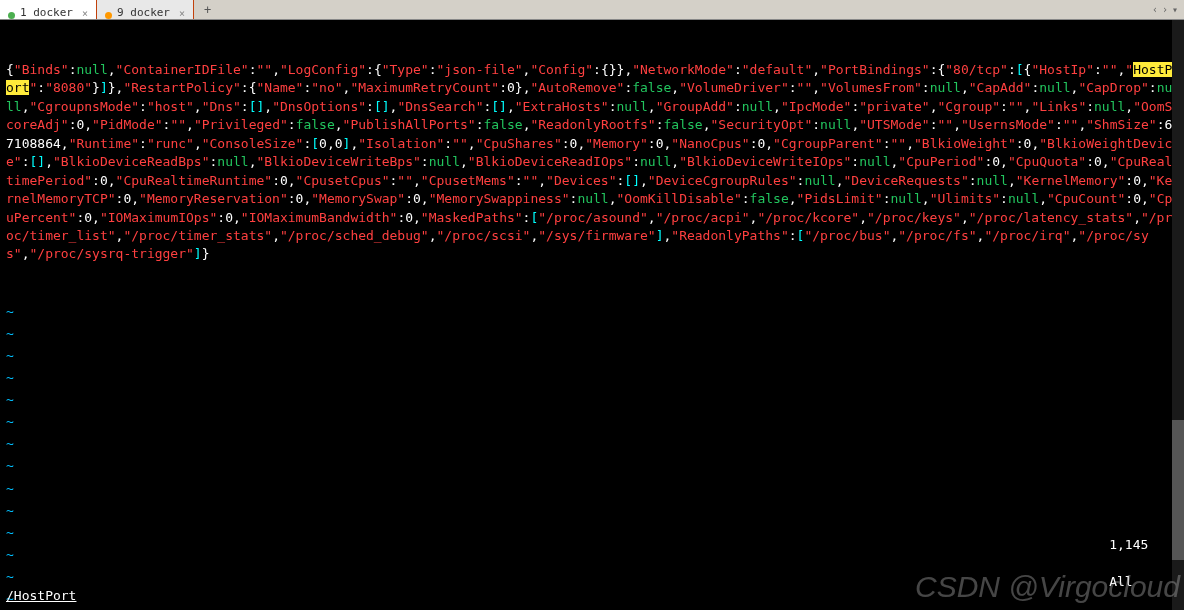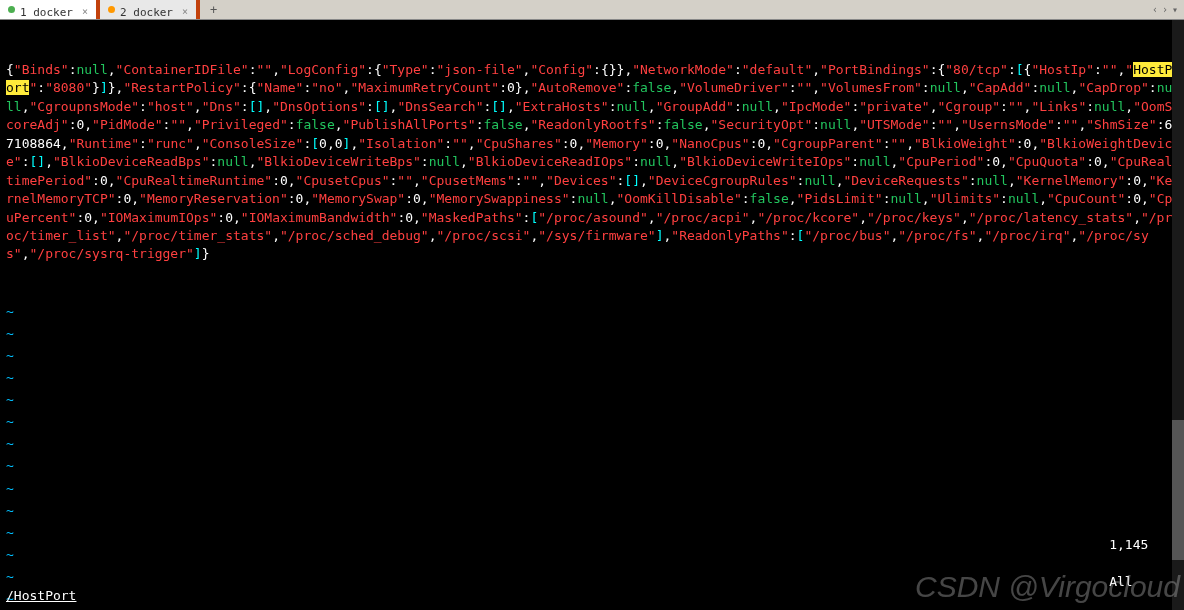--- a/index.html
+++ b/index.html
@@ -14,24 +14,24 @@
 }
 .tab-bar {
   height: 20px;
   background: #d4d0c8;
   display: flex;
   align-items: stretch;
   border-bottom: 1px solid #888;
 }
 .tab {
   display: flex;
-  align-items: flex-start;
-  padding: 6px 8px;
+  align-items: flex-end;
+  padding: 0 8px;
   background: #e8e8e8;
-  border-right: 4px solid #c2410c;
+  border-right: 1px solid #c2410c;
   font-size: 11px;
   color: #333;
   gap: 5px;
   cursor: pointer;
 }
 .tab.active { background: #fff; }
 .tab-dot {
   width: 7px; height: 7px;
   border-radius: 50%;
   display: inline-block;
@@ -131,21 +131,21 @@
 <body>
 
 <div class="tab-bar">
   <div class="tab active">
     <span class="tab-dot green"></span>
     <span>1 docker</span>
     <span class="tab-close">×</span>
   </div>
   <div class="tab">
     <span class="tab-dot orange"></span>
-    <span>2 docker</span>
+    <span>9 docker</span>
     <span class="tab-close">×</span>
   </div>
   <div class="tab-add">+</div>
   <div class="nav-icons">
     <span>‹</span>
     <span>›</span>
     <span>▾</span>
   </div>
 </div>
 

